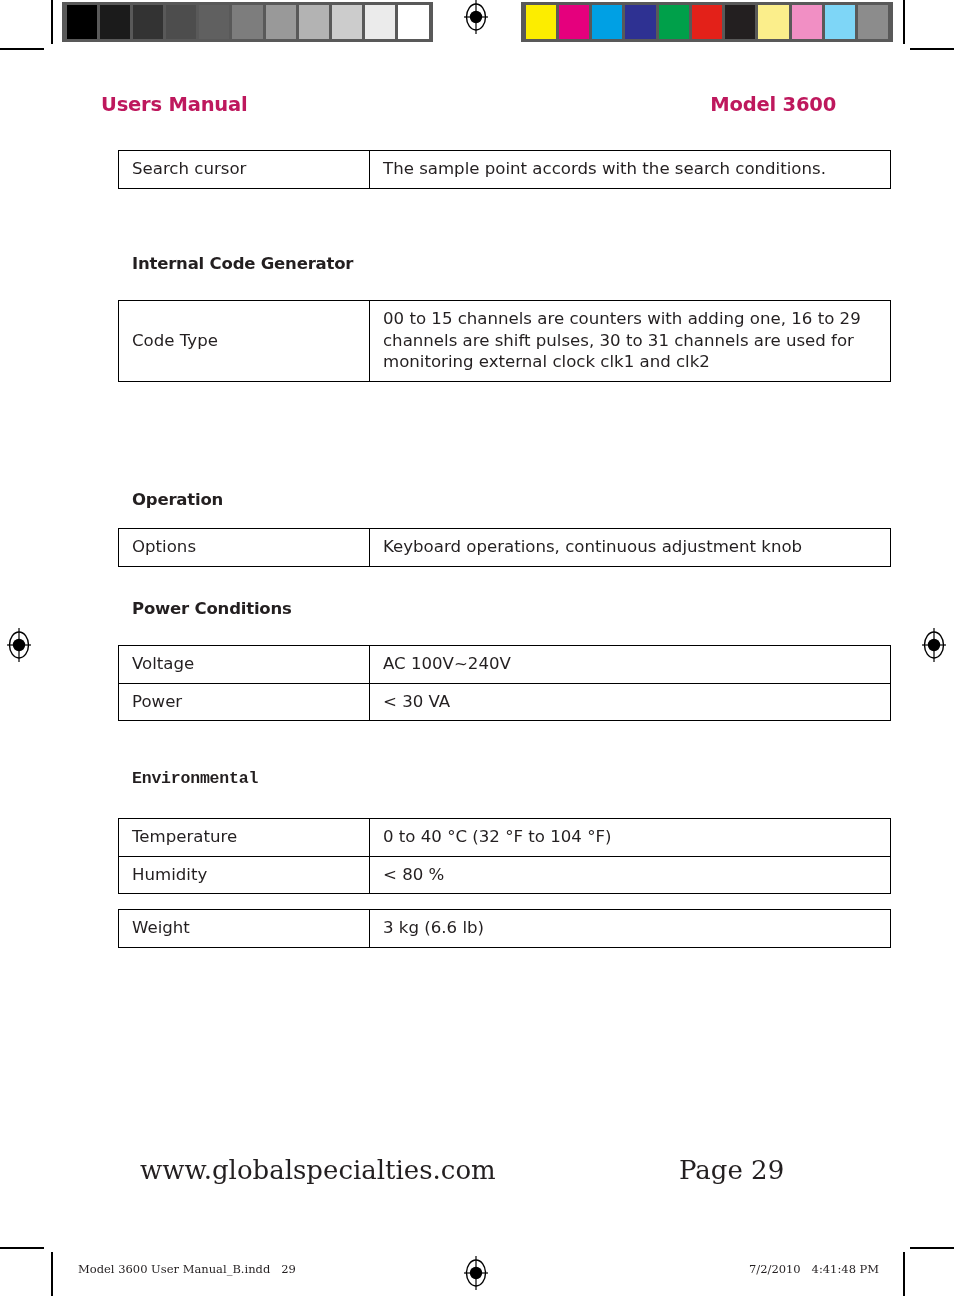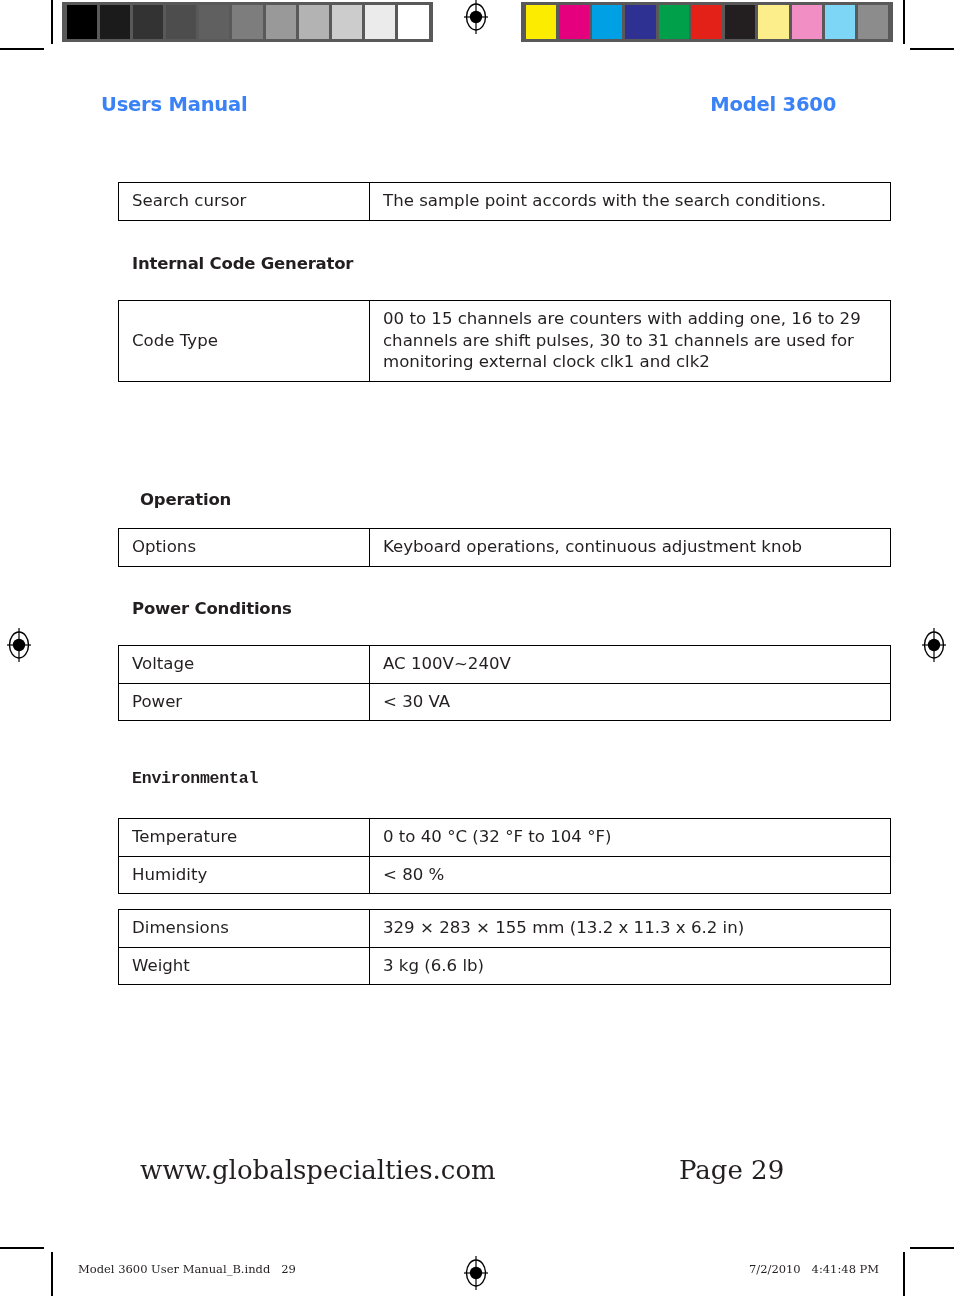--- a/index.html
+++ b/index.html
@@ -53,21 +53,21 @@
     height: 1296px;
   }
 
   .runhead {
     position: absolute;
     top: 93px;
     font-family: "DejaVu Sans", sans-serif;
     font-weight: bold;
     font-size: 19.5px;
     letter-spacing: -0.2px;
-    color: #3b82f6;
+    color: #be185d;
   }
   #runhead-left  { left: 101px; }
   #runhead-right { right: 118px; }
 
   .section-heading {
     position: absolute;
     left: 132px;
     font-family: "DejaVu Sans", sans-serif;
     font-weight: bold;
     font-size: 16.5px;
@@ -180,38 +180,38 @@
     <div class="swatch" style="background: rgb(126, 214, 247);"></div>
     <div class="swatch" style="background: rgb(140, 140, 140);"></div>
   </div>
 
 <div class="page">
 
   <div class="runhead" id="runhead-left">Users Manual</div>
   <div class="runhead" id="runhead-right">Model 3600</div>
 
   <div id="spec-host">
-      <table class="spec" style="top: 150px; margin-top: 32px;">
+      <table class="spec" style="top: 150px;">
         <tbody>
           <tr>
             <td class="k">Search cursor</td>
             <td class="v">The sample point accords with the search conditions.</td>
           </tr>
         </tbody>
       </table>
       <div class="section-heading" style="top: 254px;">Internal Code Generator</div>
       <table class="spec" style="top: 300px;">
         <tbody>
           <tr>
             <td class="k">Code Type</td>
             <td class="v">00 to 15 channels are counters with adding one, 16 to 29 channels are shift pulses, 30 to 31 channels are used for monitoring external clock clk1 and clk2</td>
           </tr>
         </tbody>
       </table>
-      <div class="section-heading" style="top: 490px; margin-left: 8px;">Operation</div>
+      <div class="section-heading" style="top: 490px;">Operation</div>
       <table class="spec" style="top: 528px;">
         <tbody>
           <tr>
             <td class="k">Options</td>
             <td class="v">Keyboard operations, continuous adjustment knob</td>
           </tr>
         </tbody>
       </table>
       <div class="section-heading" style="top: 599px;">Power Conditions</div>
       <table class="spec" style="top: 645px;">
@@ -234,24 +234,20 @@
             <td class="v"> 0 to 40 °C (32 °F to 104 °F)</td>
           </tr>
           <tr>
             <td class="k">Humidity</td>
             <td class="v">&lt; 80 %</td>
           </tr>
         </tbody>
       </table>
       <table class="spec" style="top: 909px;">
         <tbody>
-          <tr>
-            <td class="k">Dimensions</td>
-            <td class="v">329 × 283 × 155 mm (13.2 x 11.3 x 6.2 in)</td>
-          </tr>
           <tr>
             <td class="k">Weight</td>
             <td class="v">3 kg  (6.6 lb)</td>
           </tr>
         </tbody>
       </table>
     </div>
 
   <div class="footer-text" id="footer-url">www.globalspecialties.com</div>
   <div class="footer-text" id="footer-page">Page 29</div>

